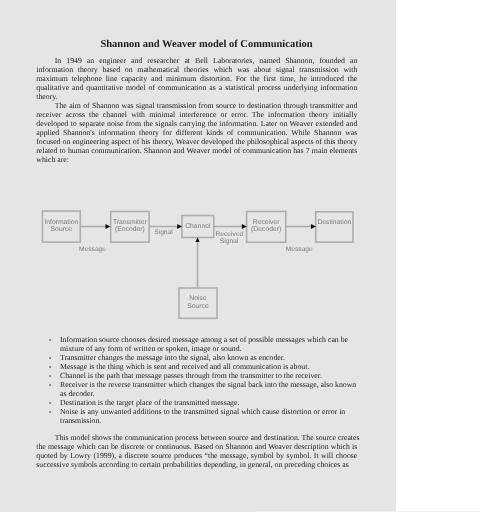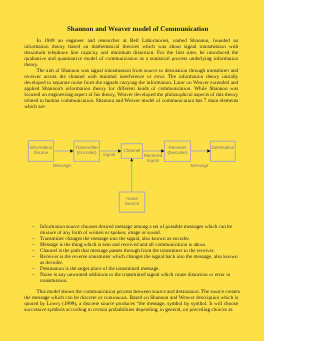--- a/index.html
+++ b/index.html
@@ -1,20 +1,20 @@
 <!DOCTYPE html>
 <html><head>
 <meta charset="utf-8">
 <style>
   html,body{margin:0;padding:0;background:#ffffff;}
   body{width:264px;height:341px;overflow:hidden;
        font-family:"Liberation Serif",serif;color:#1b1b1b;
        -webkit-font-smoothing:antialiased;-moz-osx-font-smoothing:grayscale;
        text-rendering:geometricPrecision;font-kerning:normal;}
-  .page{position:relative;width:264px;height:341px;background:#fde047;overflow:hidden;}
+  .page{position:relative;width:264px;height:341px;background:#e5e5e5;overflow:hidden;}
 
   
   .title{position:absolute;left:7.7px;top:24.6px;width:260px;text-align:center;
          font-size:7.0px;font-weight:bold;line-height:8px;}
 
   
   .para{position:absolute;left:24.2px;width:214px;font-size:5.2px;}
   .ln{display:block;height:5.98px;line-height:5.98px;white-space:pre;
       text-align:justify;text-align-last:justify;}
   .ln.last{text-align:left;text-align-last:left;}

